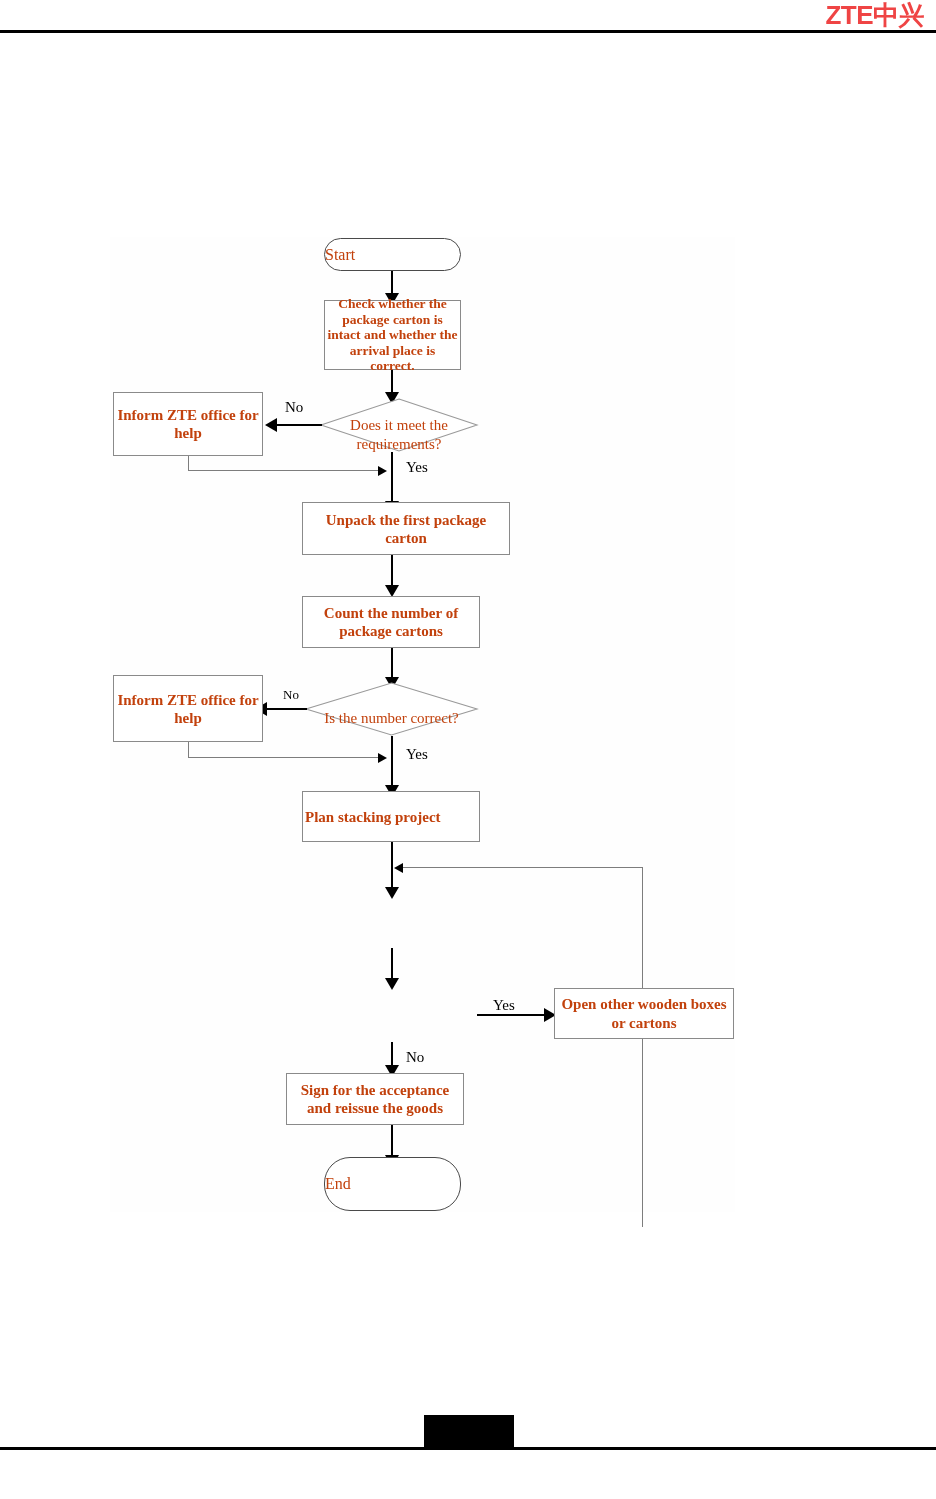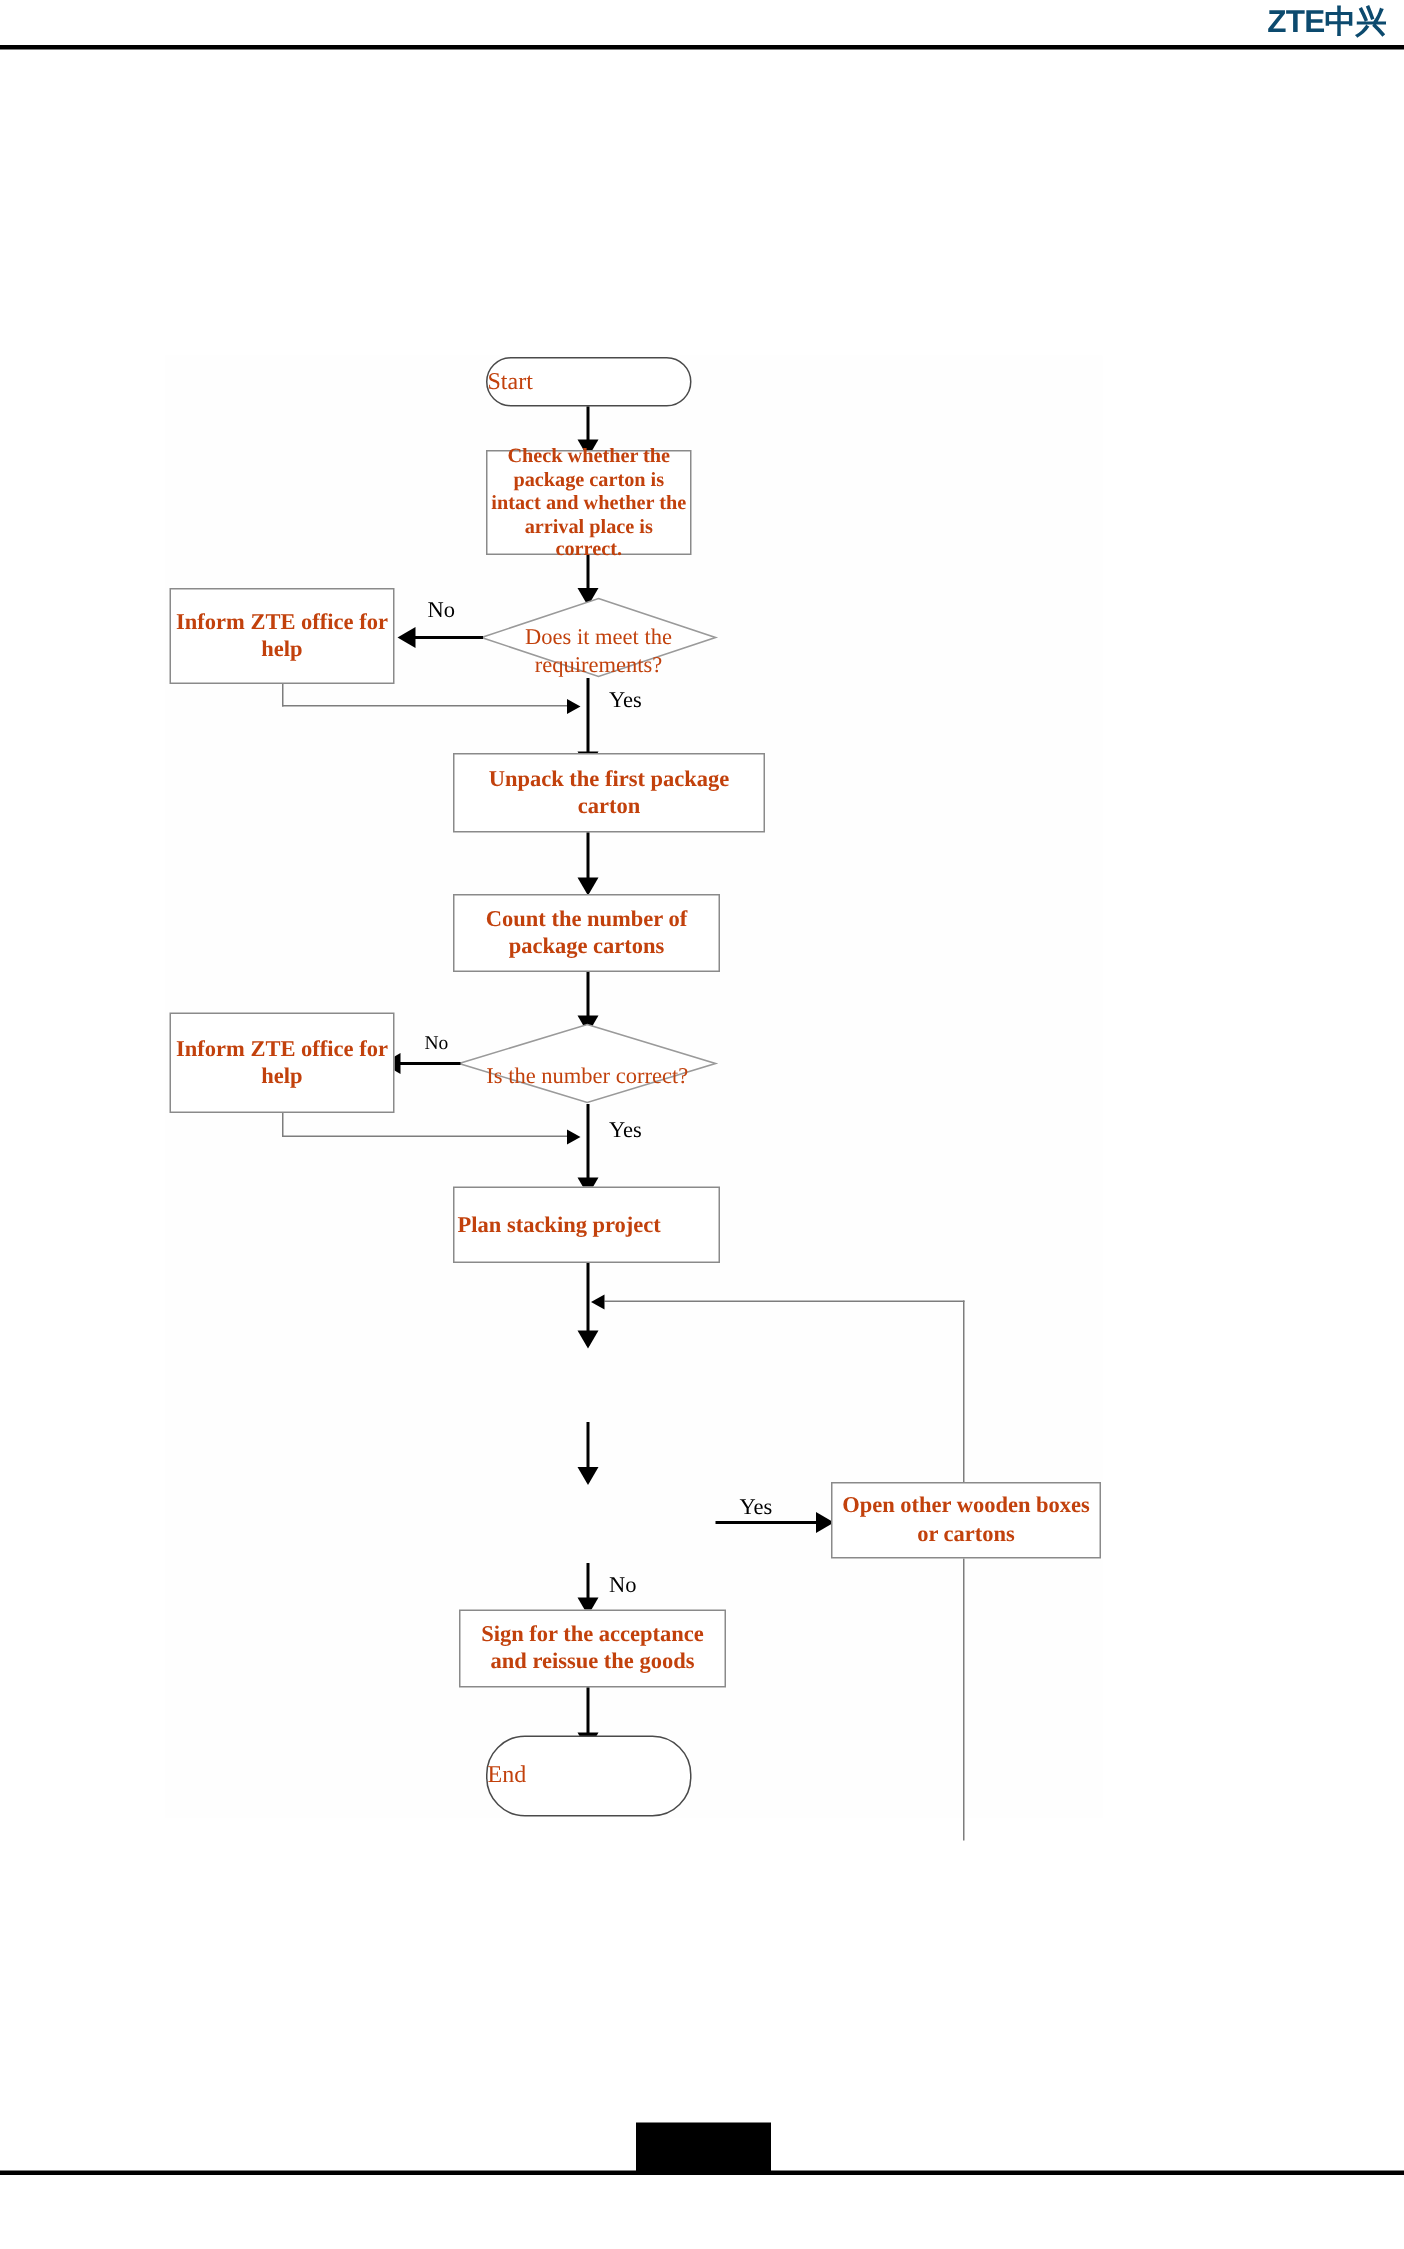--- a/index.html
+++ b/index.html
@@ -21,24 +21,24 @@
     left: 0; top: 0;
     width: 936px;
     height: 34px;
   }
   .brand-logo {
     position: absolute;
     right: 12px;
     top: 2px;
     font-family: "Liberation Sans", "DejaVu Sans", sans-serif;
     font-weight: bold;
-    font-size: 21px;
+    font-size: 26px;
     letter-spacing: -0.5px;
     line-height: 26px;
-    color: #0c4a6e;
+    color: #ef4444;
     white-space: nowrap;
   }
   .header-rule {
     position: absolute;
     left: 0;
     top: 30px;
     width: 936px;
     height: 3px;
     background: #000000;
   }
@@ -283,21 +283,21 @@
   <div class="edge-label" style="left:383px; top:760px;">Yes</div>
 
   <div class="node node-process wrap" style="left:444px; top:751px; width:180px; height:51px;">
     <span class="node-text" style="white-space:normal; line-height:19px;">Open other wooden boxes or cartons</span>
   </div>
 
   <div class="conn v" style="left:281px; top:805px; height:32px;"></div>
   <div class="arrow down" style="left:275px; top:828px;"></div>
   <div class="edge-label" style="left:296px; top:812px;">No</div>
 
-  <div class="node node-process wrap" style="left:196px; top:836px; width:178px; height:52px;">
+  <div class="node node-process wrap" style="left:176px; top:836px; width:178px; height:52px;">
     <span class="node-text" style="white-space:normal;">Sign for the acceptance and reissue the goods</span>
   </div>
 
   <div class="conn v" style="left:281px; top:888px; height:40px;"></div>
   <div class="arrow down" style="left:275px; top:918px;"></div>
 
   <div class="node node-terminator" style="left:214px; top:920px; width:137px; height:54px;">
     <span class="node-text">End</span>
   </div>
 

